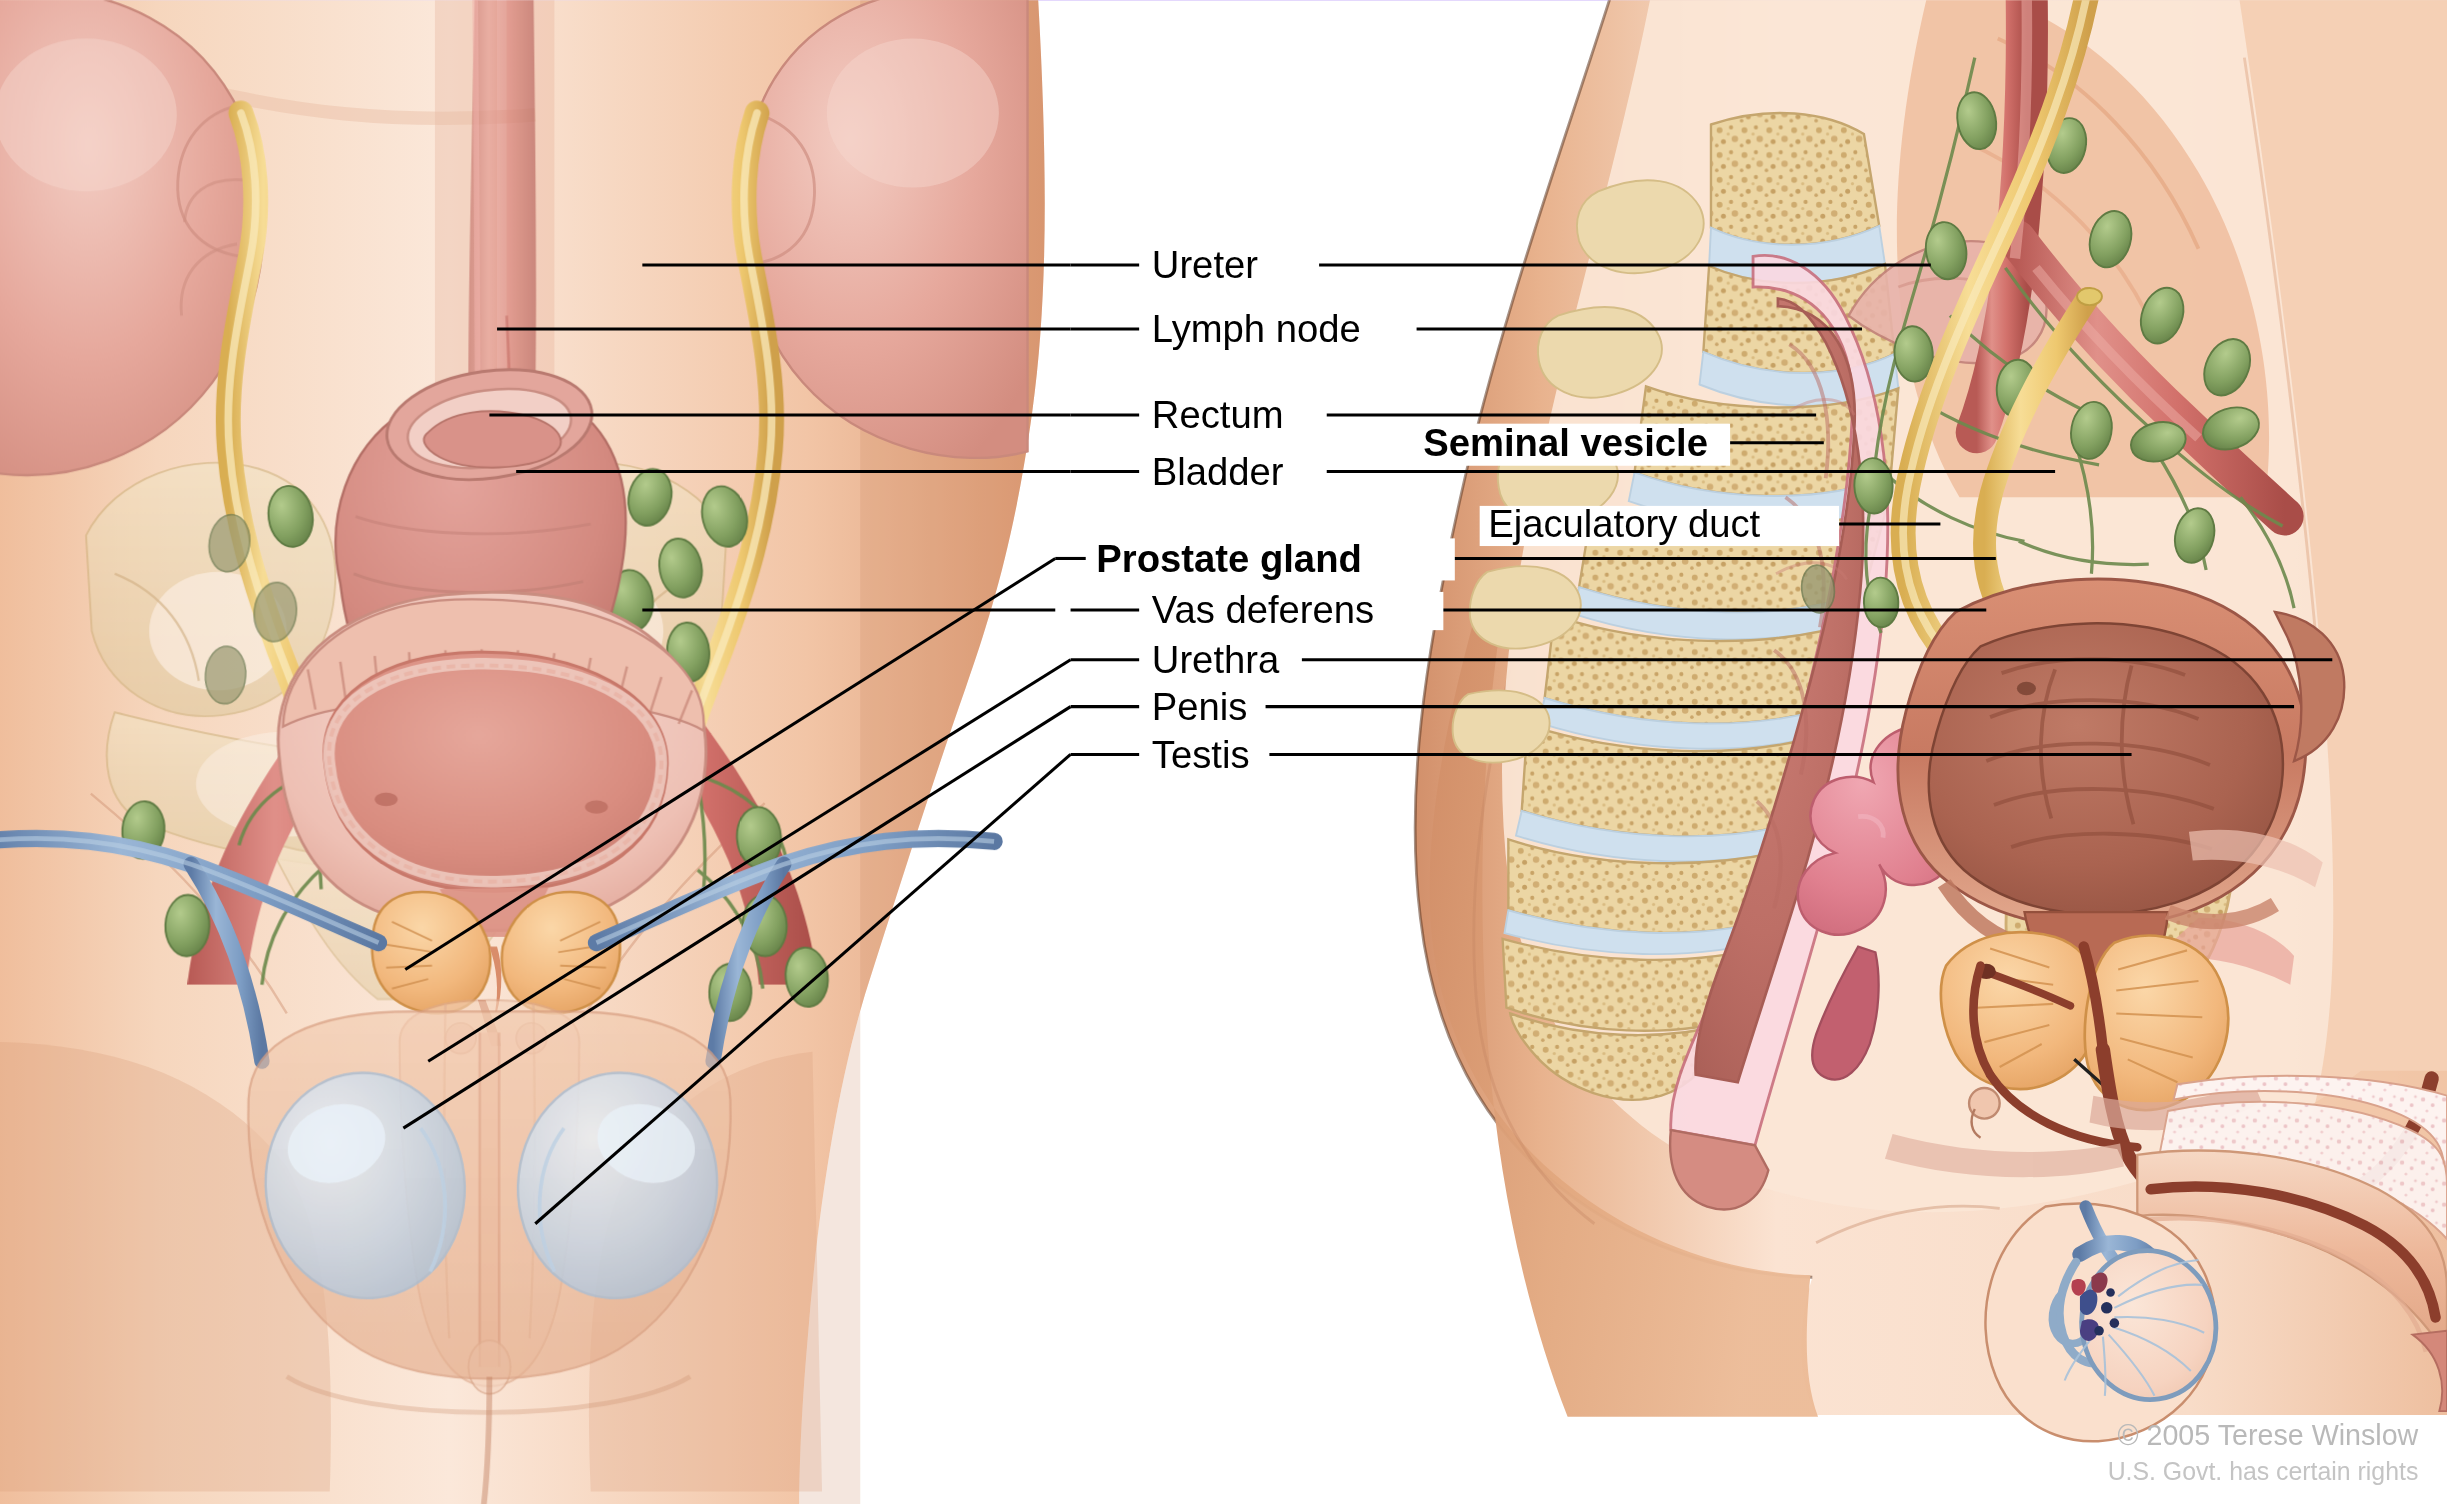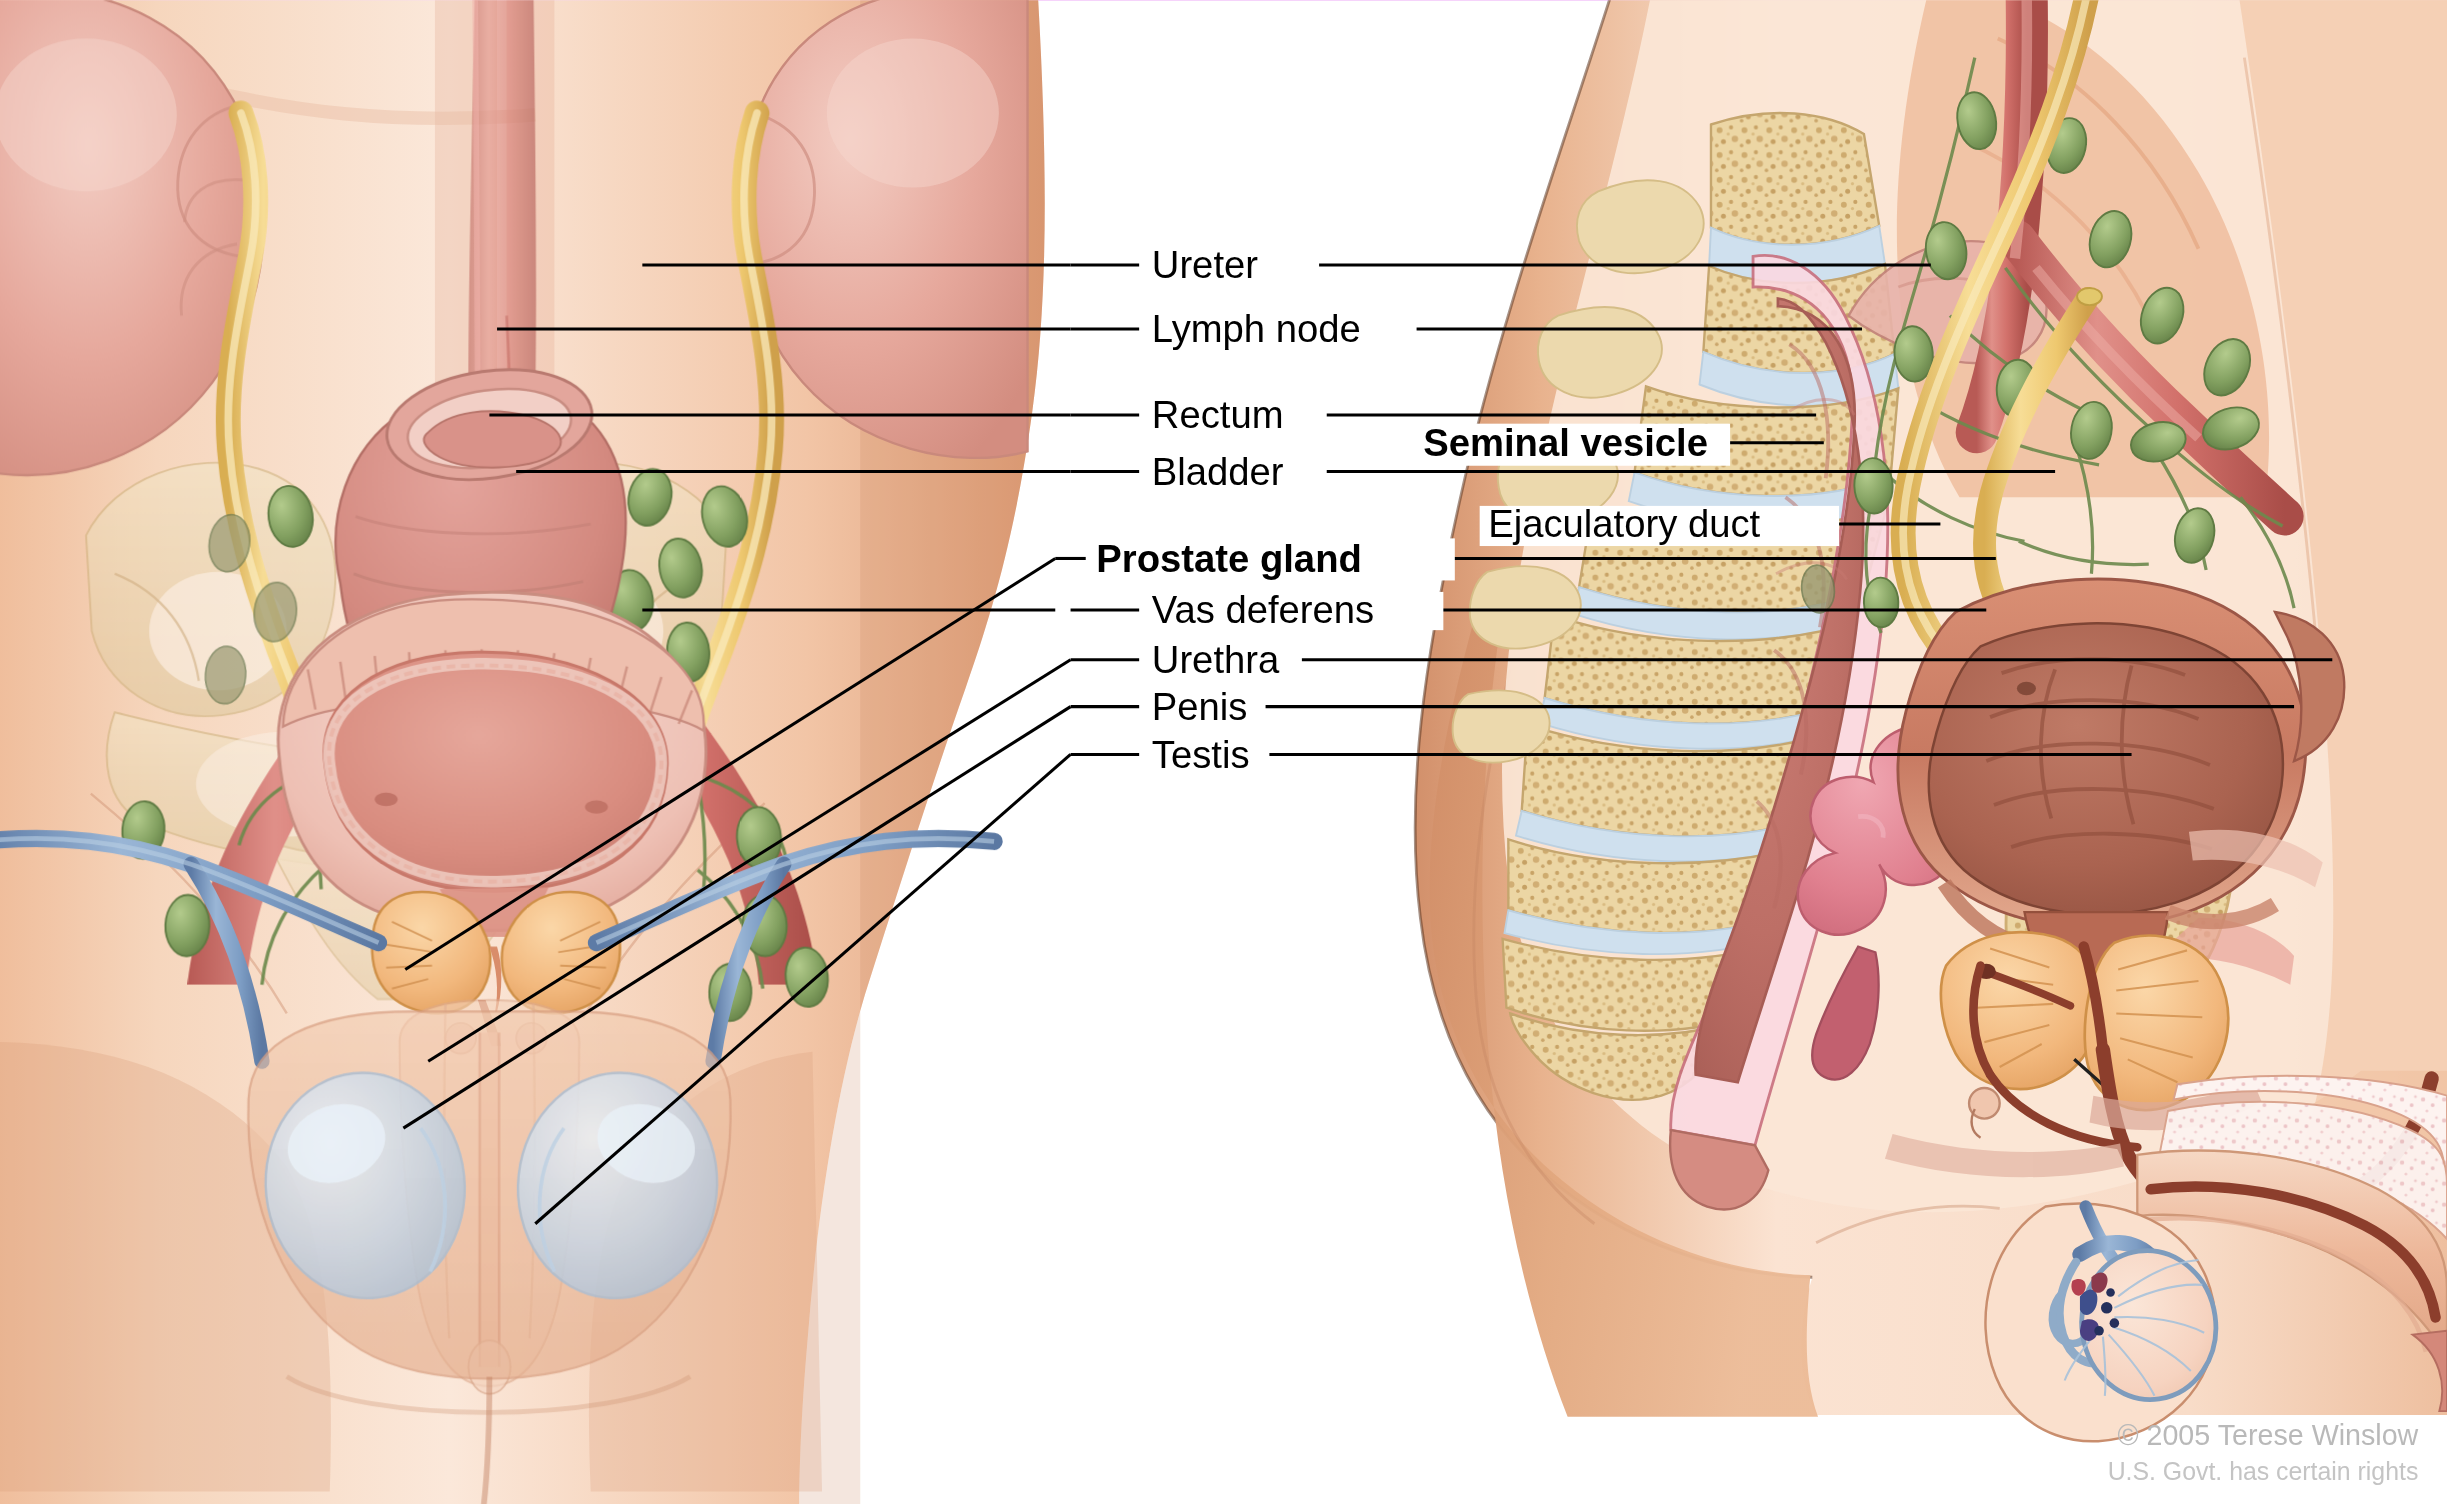--- a/index.html
+++ b/index.html
@@ -1,18 +1,18 @@
 <!DOCTYPE html>
 <html><head>
 <meta charset="utf-8">
 <style>
   html,body{margin:0;padding:0;background:#ffffff;}
   body{width:2447px;height:1505px;overflow:hidden;
        font-family:"Liberation Sans", sans-serif;}
-  #stage{position:relative;width:2447px;height:1505px;background:#d946ef;}
+  #stage{position:relative;width:2447px;height:1505px;background:#8b5cf6;}
   svg{display:block;}
   .lbl{font-family:"Liberation Sans", sans-serif;font-size:40px;fill:#000;}
   .lbl-bold{font-family:"Liberation Sans", sans-serif;font-size:40px;fill:#000;font-weight:bold;}
   .leader{stroke:#000;stroke-width:3.2;fill:none;}
   .credit{font-family:"Liberation Sans", sans-serif;font-size:30px;fill:#b9b9b9;}
   .credit2{font-family:"Liberation Sans", sans-serif;font-size:26px;fill:#c4c4c4;}
 </style>
 </head>
 <body>
 

